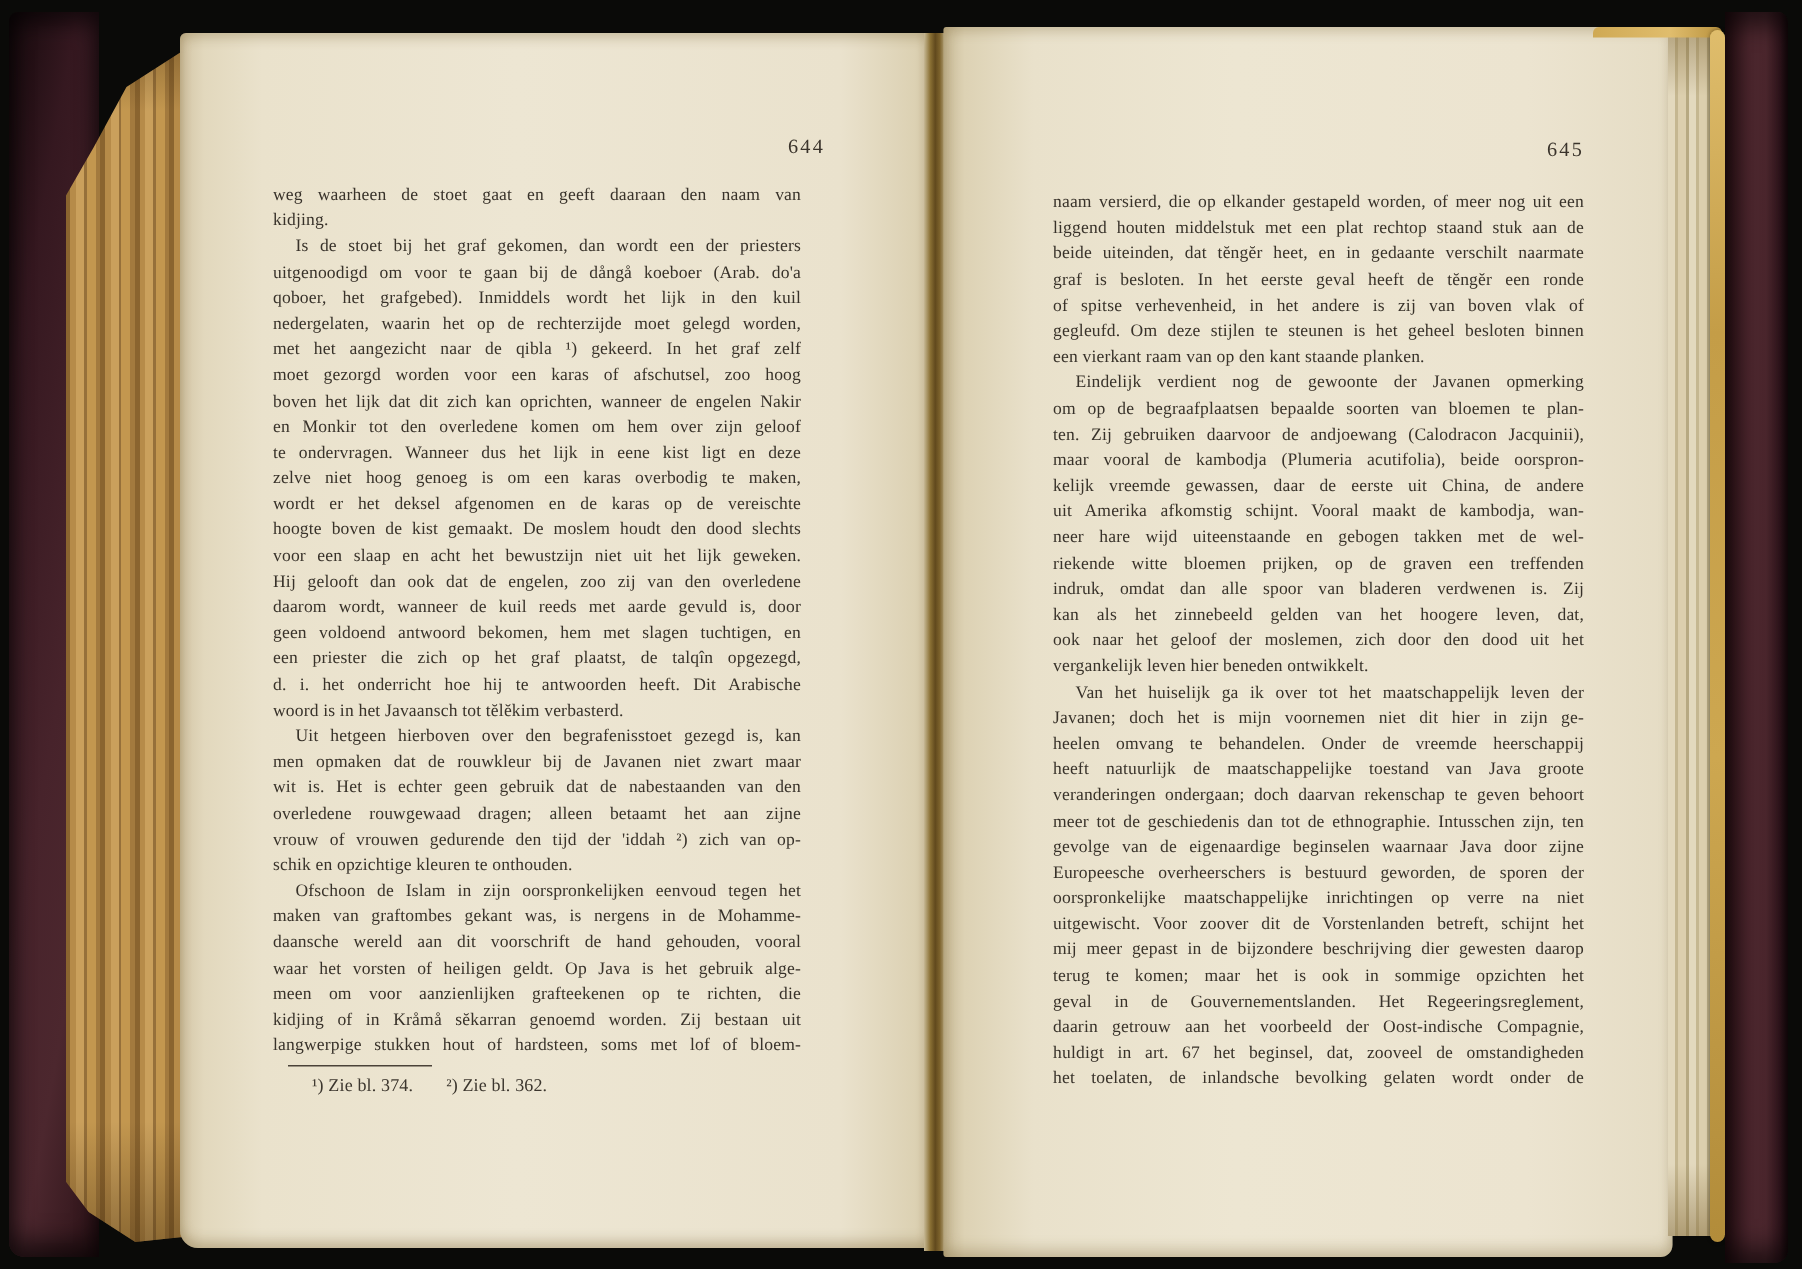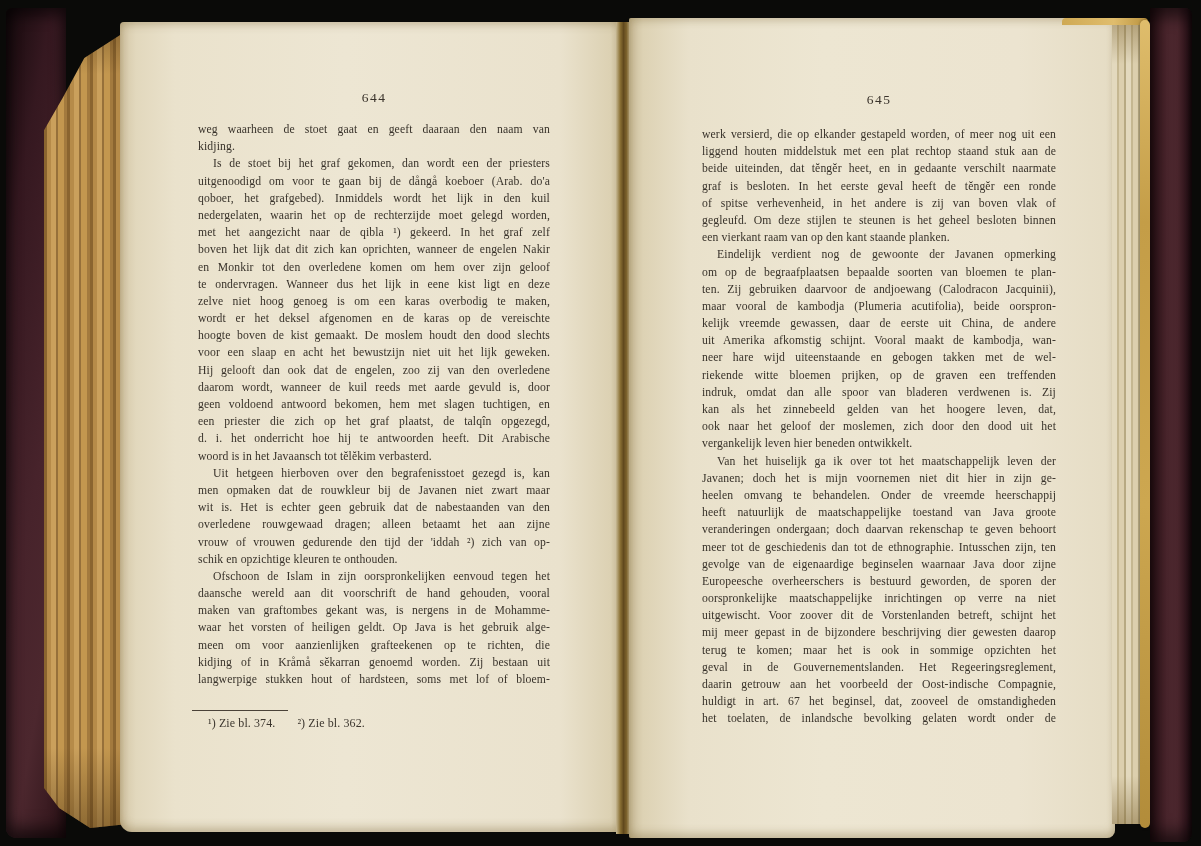--- a/index.html
+++ b/index.html
@@ -79,31 +79,31 @@
     border-radius:5px;
     box-shadow:0 0 3px rgba(0,0,0,.4);
   }
   .gilt-top{
     position:absolute;left:1062px;top:18px;width:86px;height:7px;
     background:linear-gradient(90deg,#cfa954,#e0bd6d 60%,#b8913d);
     border-radius:4px 4px 0 0;
   }
   
   .page-number{
-    position:absolute;text-align:center;
+    position:absolute;text-align:right;
     font-size:13.5px;letter-spacing:1.5px;color:#3a332b;
   }
   .pn-left{left:198px;top:90px;width:352px;}
   .pn-right{left:702px;top:92px;width:354px;}
   .text-block{
     position:absolute;
     font-size:11.7px;line-height:17.2px;color:#38322a;
     letter-spacing:.12px;
   }
-  .tb-left{left:198px;top:121px;width:352px;}
+  .tb-left{left:182px;top:121px;width:352px;}
   .tb-right{left:702px;top:126px;width:354px;}
   .paragraph{margin:0;}
   .line{
     text-align:justify;text-align-last:justify;
     height:17.2px;overflow:hidden;
   }
   .line.left-last{text-align-last:left;}
   .paragraph.indent .line:first-child{text-indent:15px;}
   
   .footnote-rule{
@@ -140,20 +140,21 @@
       <div class="paragraph">
         <div class="line">weg waarheen de stoet gaat en geeft daaraan den naam van</div>
         <div class="line left-last">kidjing.</div>
       </div>
       <div class="paragraph indent">
         <div class="line">Is de stoet bij het graf gekomen, dan wordt een der priesters</div>
         <div class="line">uitgenoodigd om voor te gaan bij de dångå koeboer (Arab. do'a</div>
         <div class="line">qoboer, het grafgebed). Inmiddels wordt het lijk in den kuil</div>
         <div class="line">nedergelaten, waarin het op de rechterzijde moet gelegd worden,</div>
         <div class="line">met het aangezicht naar de qibla ¹) gekeerd. In het graf zelf</div>
+        <div class="line">moet gezorgd worden voor een karas of afschutsel, zoo hoog</div>
         <div class="line">boven het lijk dat dit zich kan oprichten, wanneer de engelen Nakir</div>
         <div class="line">en Monkir tot den overledene komen om hem over zijn geloof</div>
         <div class="line">te ondervragen. Wanneer dus het lijk in eene kist ligt en deze</div>
         <div class="line">zelve niet hoog genoeg is om een karas overbodig te maken,</div>
         <div class="line">wordt er het deksel afgenomen en de karas op de vereischte</div>
         <div class="line">hoogte boven de kist gemaakt. De moslem houdt den dood slechts</div>
         <div class="line">voor een slaap en acht het bewustzijn niet uit het lijk geweken.</div>
         <div class="line">Hij gelooft dan ook dat de engelen, zoo zij van den overledene</div>
         <div class="line">daarom wordt, wanneer de kuil reeds met aarde gevuld is, door</div>
         <div class="line">geen voldoend antwoord bekomen, hem met slagen tuchtigen, en</div>
@@ -164,31 +165,31 @@
       <div class="paragraph indent">
         <div class="line">Uit hetgeen hierboven over den begrafenisstoet gezegd is, kan</div>
         <div class="line">men opmaken dat de rouwkleur bij de Javanen niet zwart maar</div>
         <div class="line">wit is. Het is echter geen gebruik dat de nabestaanden van den</div>
         <div class="line">overledene rouwgewaad dragen; alleen betaamt het aan zijne</div>
         <div class="line">vrouw of vrouwen gedurende den tijd der 'iddah ²) zich van op-</div>
         <div class="line left-last">schik en opzichtige kleuren te onthouden.</div>
       </div>
       <div class="paragraph indent">
         <div class="line">Ofschoon de Islam in zijn oorspronkelijken eenvoud tegen het</div>
+        <div class="line">maken van graftombes gekant was, is nergens in de Mohamme-</div>
         <div class="line">daansche wereld aan dit voorschrift de hand gehouden, vooral</div>
-        <div class="line">maken van graftombes gekant was, is nergens in de Mohamme-</div>
         <div class="line">waar het vorsten of heiligen geldt. Op Java is het gebruik alge-</div>
         <div class="line">meen om voor aanzienlijken grafteekenen op te richten, die</div>
         <div class="line">kidjing of in Kråmå sĕkarran genoemd worden. Zij bestaan uit</div>
         <div class="line">langwerpige stukken hout of hardsteen, soms met lof of bloem-</div>
       </div>
     </div>
   <div class="text-block tb-right">
       <div class="paragraph">
-        <div class="line">werk versierd, die op elkander gestapeld worden, of meer nog uit een</div>
+        <div class="line">naam versierd, die op elkander gestapeld worden, of meer nog uit een</div>
         <div class="line">liggend houten middelstuk met een plat rechtop staand stuk aan de</div>
         <div class="line">beide uiteinden, dat tĕngĕr heet, en in gedaante verschilt naarmate</div>
         <div class="line">graf is besloten. In het eerste geval heeft de tĕngĕr een ronde</div>
         <div class="line">of spitse verhevenheid, in het andere is zij van boven vlak of</div>
         <div class="line">gegleufd. Om deze stijlen te steunen is het geheel besloten binnen</div>
         <div class="line left-last">een vierkant raam van op den kant staande planken.</div>
       </div>
       <div class="paragraph indent">
         <div class="line">Eindelijk verdient nog de gewoonte der Javanen opmerking</div>
         <div class="line">om op de begraafplaatsen bepaalde soorten van bloemen te plan-</div>

